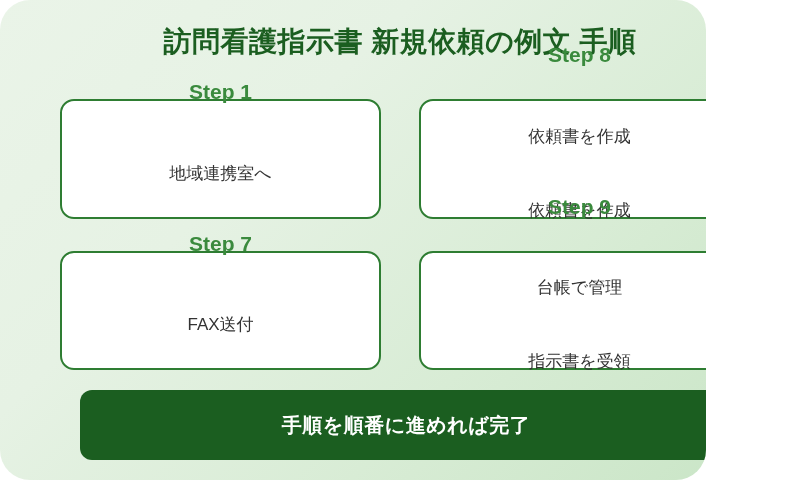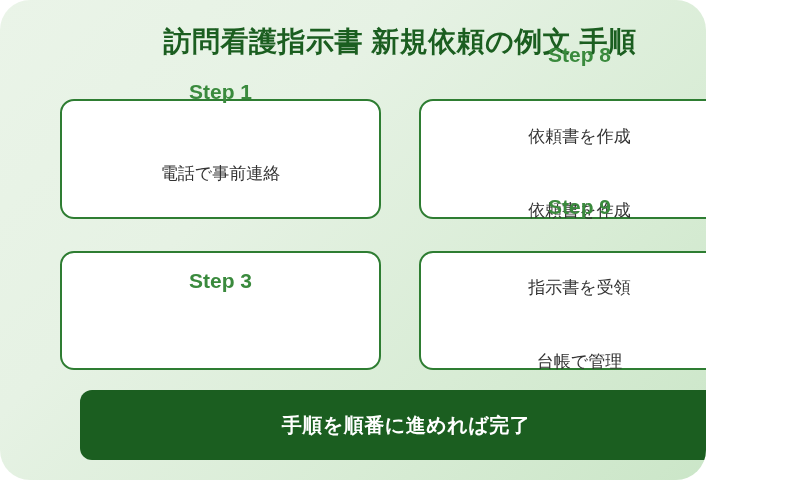--- a/index.html
+++ b/index.html
@@ -117,43 +117,44 @@
 
 <div id="infographic">
 
   <div class="page-title">訪問看護指示書 新規依頼の例文 手順</div>
 
   <div class="steps-grid">
 
     <div class="step-card">
       <div class="step-label">Step 1</div>
       <div class="step-body">
-        <span class="line">電話で事前連絡</span>
+        <span class="line">地域連携室へ</span>
       </div>
     </div>
 
     <div class="step-card">
       <div class="step-label">Step 8</div>
       <div class="step-body">
         <span class="line">依頼書を作成</span>
         <span class="line">依頼書を作成</span>
       </div>
     </div>
 
     <div class="step-card">
-      <div class="step-label">Step 3</div>
+      <div class="step-label">Step 7</div>
       <div class="step-body">
+        <span class="line">FAX送付</span>
       </div>
     </div>
 
     <div class="step-card">
       <div class="step-label">Step 9</div>
       <div class="step-body">
+        <span class="line">台帳で管理</span>
         <span class="line">指示書を受領</span>
-        <span class="line">台帳で管理</span>
       </div>
     </div>
 
   </div>
 
   <div class="footer-banner">
     <span class="footer-banner-text">手順を順番に進めれば完了</span>
   </div>
 
 </div>

